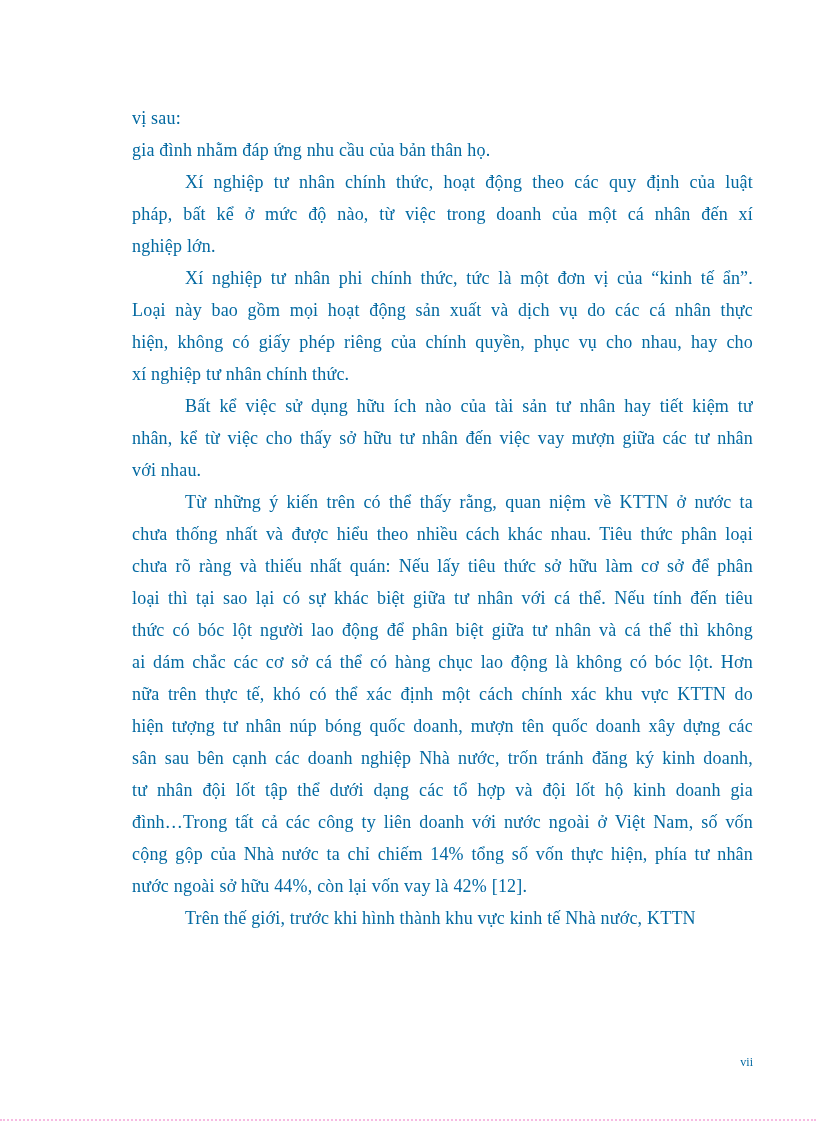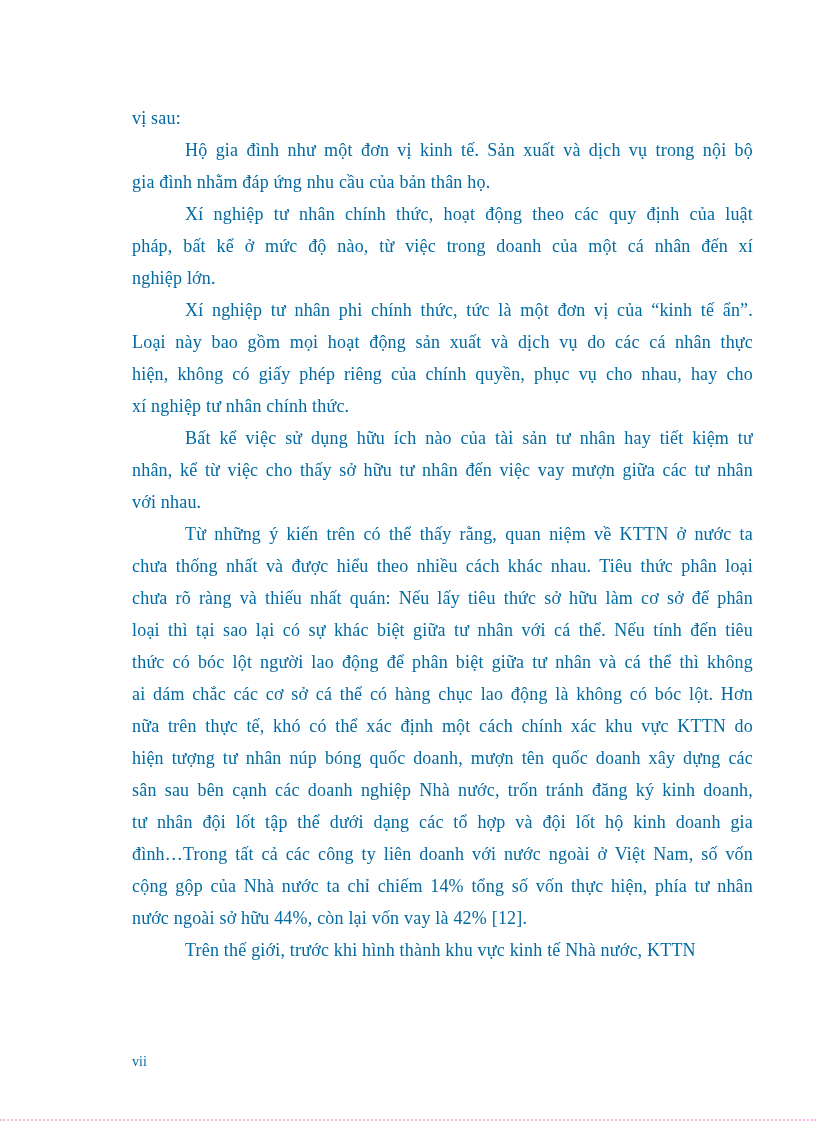--- a/index.html
+++ b/index.html
@@ -42,22 +42,22 @@
     text-align-last: left;
   }
   .line.first {
     text-indent: 53px;
   }
   .footer {
     position: absolute;
     left: 132px;
     top: 1046px;
     width: 621px;
-    text-align: left;
-    font-size: 14px;
+    text-align: right;
+    font-size: 12px;
     line-height: 32px;
   }
   .page-break-line {
     position: absolute;
     left: 0;
     top: 1119px;
     width: 816px;
     height: 0;
     border-top: 2px dotted #f6aede;
     opacity: 0.85;
@@ -65,21 +65,20 @@
 </style>
 </head>
 <body>
 
 <div class="page">
   <div class="text-block" id="text-block">
       <div class="paragraph">
         <div class="line last">vị sau:</div>
       </div>
       <div class="paragraph">
-        <div class="line first">Hộ gia đình như một đơn vị kinh tế. Sản xuất và dịch vụ trong nội bộ</div>
         <div class="line last">gia đình nhằm đáp ứng nhu cầu của bản thân họ.</div>
       </div>
       <div class="paragraph">
         <div class="line first">Xí nghiệp tư nhân chính thức, hoạt động theo các quy định của luật</div>
         <div class="line">pháp, bất kể ở mức độ nào, từ việc trong doanh của một cá nhân đến xí</div>
         <div class="line last">nghiệp lớn.</div>
       </div>
       <div class="paragraph">
         <div class="line first">Xí nghiệp tư nhân phi chính thức, tức là một đơn vị của “kinh tế ẩn”.</div>
         <div class="line">Loại này bao gồm mọi hoạt động sản xuất và dịch vụ do các cá nhân thực</div>

